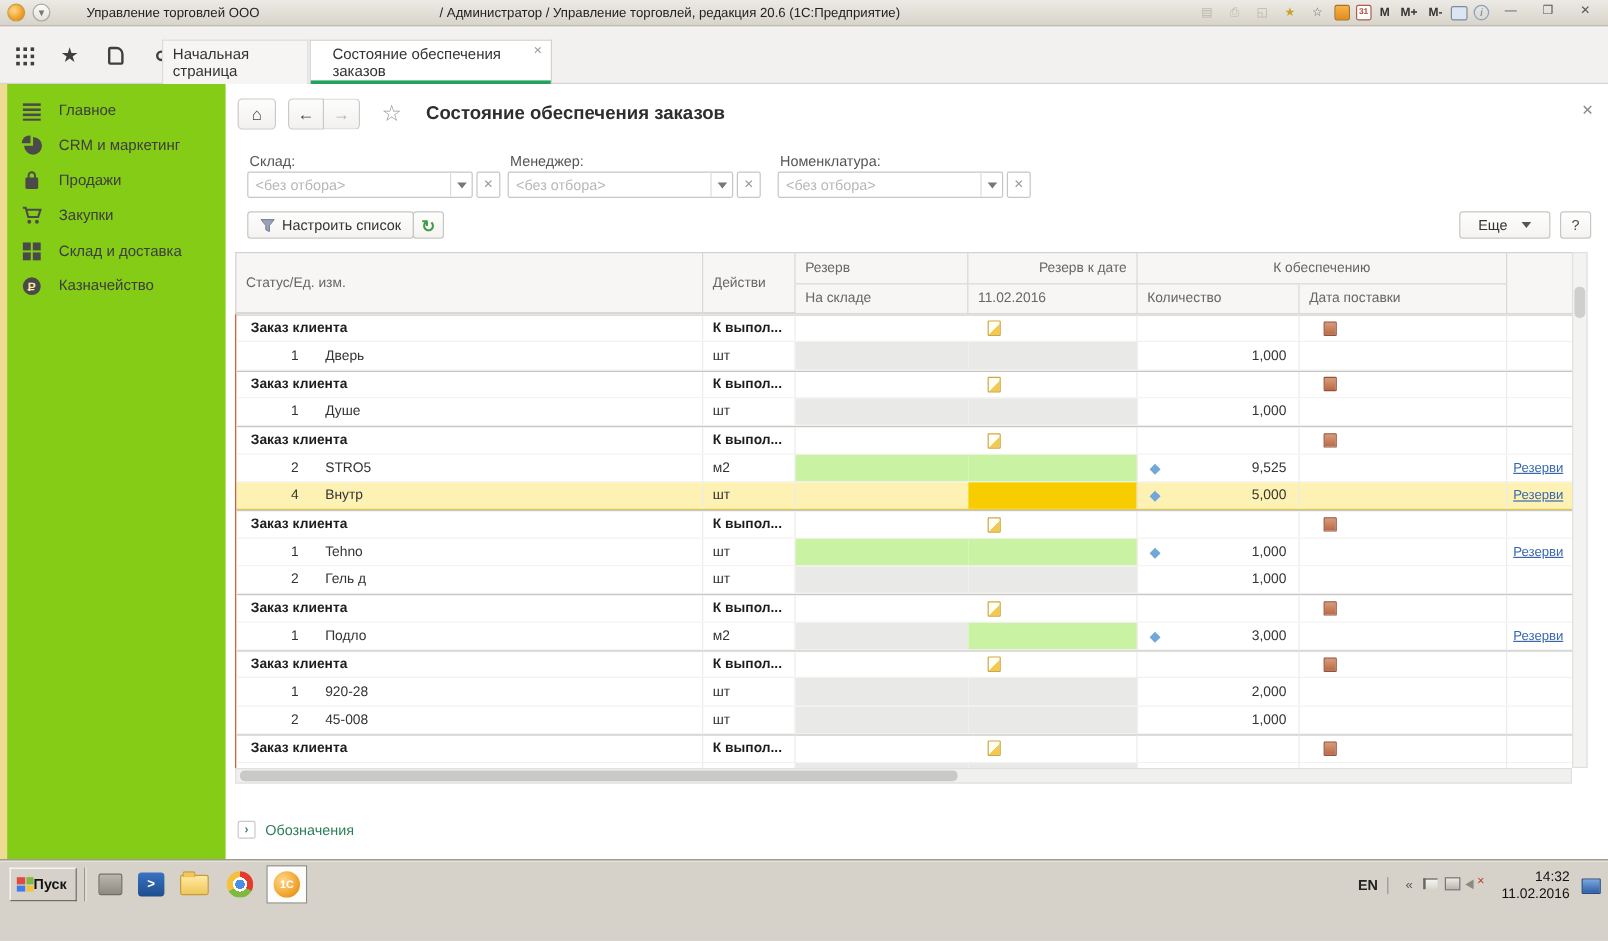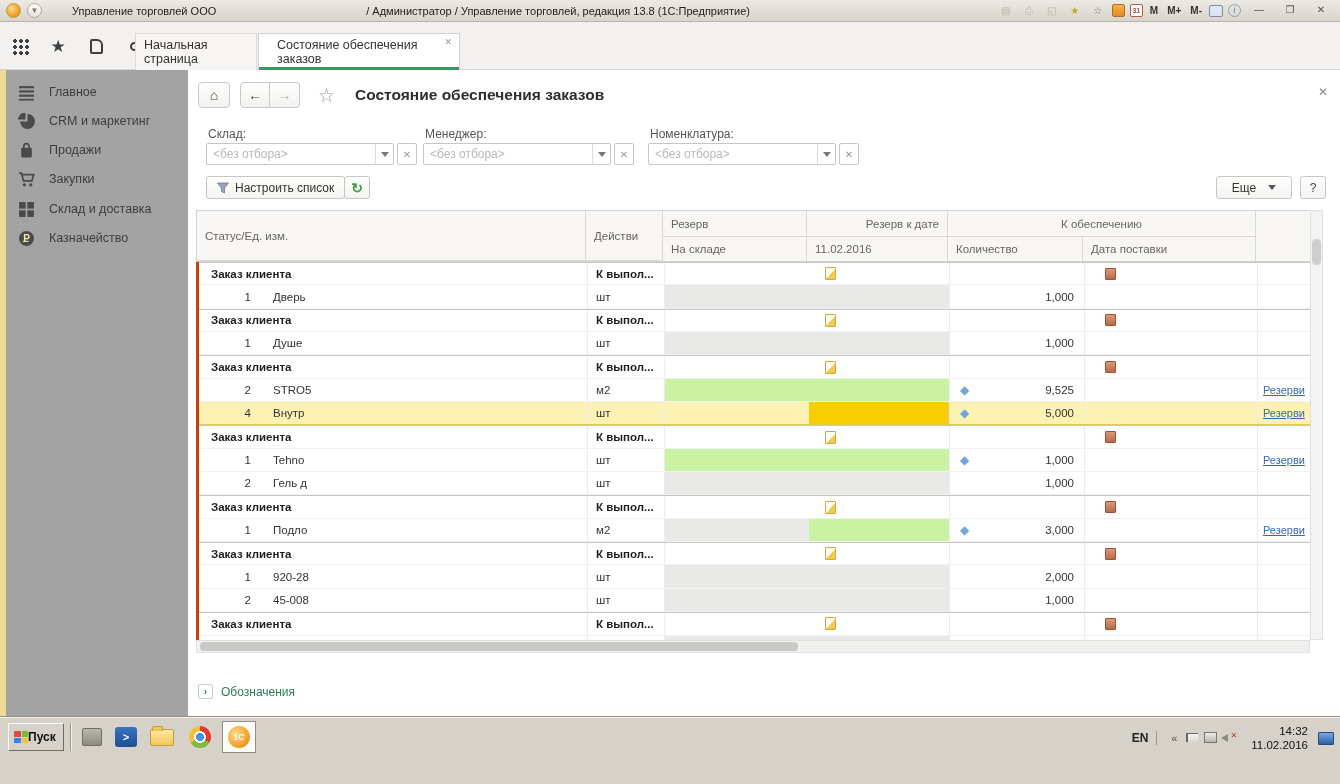--- a/index.html
+++ b/index.html
@@ -34,21 +34,21 @@
   .hist { width:13px; height:15px; border:2px solid #3f3f3f; border-radius:2px 6px 2px 2px; }
   .mag { width:9px; height:9px; border:2px solid #3f3f3f; border-radius:50%; position:relative; }
   .mag::after { content:""; position:absolute; width:2px; height:6px; background:#3f3f3f; transform:rotate(-45deg); left:8px; top:6px; }
   .tab { position:absolute; top:11px; height:37px; display:flex; align-items:center; padding:0 18px; font-size:12.5px; color:#333; background:#f6f5f3; border:1px solid #dddcda; border-bottom:none; }
   .tab1 { left:135px; width:122px; justify-content:center; padding:0 8px; }
   .tab2 { left:258px; width:202px; background:#fff; border-color:#d2d1cf; }
   .tab2::after { content:""; position:absolute; left:0; bottom:-1px; width:100%; height:4px; background:#23a15e; }
   .tab-close { position:absolute; right:7px; top:4px; font-size:9px; color:#9a9a98; line-height:9px; }
 
   
-  .sidebar { position:absolute; left:0; top:70px; width:212px; height:646px; background:#a3a3a3; border-right:4px solid #737373; border-left:6px solid #eddc92; }
+  .sidebar { position:absolute; left:0; top:70px; width:212px; height:646px; background:#84cc16; border-right:4px solid #737373; border-left:6px solid #eddc92; }
   .side-item { position:absolute; left:12px; right:4px; display:flex; gap:14px; align-items:center; color:#3d3d3d; font-size:12.5px; line-height:15px; cursor:default; }
   .side-item svg { flex:0 0 17px; }
 
   
   .content { position:absolute; left:188px; top:70px; width:1152px; height:646px; background:#fff; }
   .page-close { position:absolute; right:12px; top:15px; font-size:12px; color:#8a8a88; }
   .navrow { position:absolute; left:10px; top:12px; display:flex; align-items:center; gap:10px; }
   .nav-btn { height:26px; border:1px solid #c9c9c7; border-radius:4px; background:linear-gradient(#fdfdfc,#f2f1ef); display:flex; align-items:center; justify-content:center; font-size:14px; color:#444; }
   .home { width:32px; }
   .bf { display:flex; }
@@ -78,21 +78,21 @@
   
   .table { position:absolute; left:8px; top:140px; width:1114px; }
   .thead { display:grid; grid-template-columns:389px 77px 144px 141px 135px 173px 55px; grid-template-rows:26px 24px; background:#f7f6f4; border:1px solid #d2d2d0; border-right:none; width:1114px; }
   .th { border-right:1px solid #d8d8d6; border-bottom:1px solid #d8d8d6; color:#666; font-size:11.5px; display:flex; align-items:center; padding:0 8px; overflow:hidden; white-space:nowrap; }
   .th.wrap { white-space:normal; line-height:12px; }
   .th.r2 { grid-row:1/3; }
   .th.right { justify-content:flex-end; }
   .th.center { justify-content:center; }
   .th.sub { border-bottom:none; }
   .h-supply { grid-column:5/7; }
-  .tbody { width:1114px; height:380px; overflow:hidden; border-left:3px solid #c2410c; }
+  .tbody { width:1114px; height:380px; overflow:hidden; border-left:1px solid #c2410c; }
   .tr { display:grid; grid-template-columns:389px 77px 144px 141px 135px 173px 55px; height:23.35px; border-bottom:1px solid #f1f1ef; background:#fff; }
   .tr.group { border-top:1px solid #c6c6c4; }
   .tr.hl { background:#fdf2b3; border-bottom:1px solid #e3c94f; }
   .td { display:flex; align-items:center; overflow:hidden; white-space:nowrap; font-size:11.5px; color:#333; }
   .td.c1 .num { width:40px; text-align:right; margin-right:22px; }
   .td.c1, .td.c2 { border-right:1px solid #ececea; }
   .td.c4, .td.c5, .td.c6 { border-right:1px solid #ececea; }
   .tr .c1 { padding-left:12px; }
   .tr.group .c1, .tr.group .c2 { font-weight:bold; color:#1d1d1d; }
   .tr .c2 { padding-left:8px; }
@@ -138,21 +138,21 @@
   .spk-ic::after { content:"✕"; position:absolute; right:-2px; top:-1px; color:#c0392b; font-size:8px; }
   .clock { text-align:right; font-size:11.5px; color:#111; line-height:14px; margin:0 10px 0 14px; }
   .show-desk { width:16px; height:13px; background:linear-gradient(#7aa7e0,#2f5fa8); border:1px solid #24497f; border-radius:1px; margin-right:6px; }
 </style>
 </head>
 <body>
 
 <div class="titlebar">
   <span class="app-ico"></span>
   <span class="drop-ico">▼</span>
-  <span class="tb-title"><span>Управление торговлей ООО</span><span class="tb-gap"></span><span>/ Администратор / Управление торговлей, редакция 13.8 (1С:Предприятие)</span></span>
+  <span class="tb-title"><span>Управление торговлей ООО</span><span class="tb-gap"></span><span>/ Администратор / Управление торговлей, редакция 20.6 (1С:Предприятие)</span></span>
   <span class="tb-right">
     <span class="tb-ic dis">▤</span>
     <span class="tb-ic dis">⎙</span>
     <span class="tb-ic dis">◱</span>
     <span class="tb-ic star">★</span>
     <span class="tb-ic">☆</span>
     <span class="tb-ic calc"></span>
     <span class="tb-ic cal">31</span>
     <span class="tb-ic m">M</span>
     <span class="tb-ic m">M+</span>

